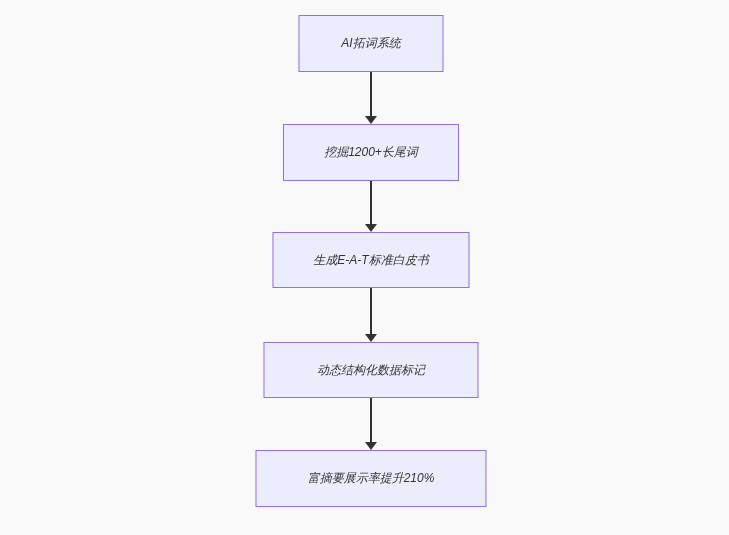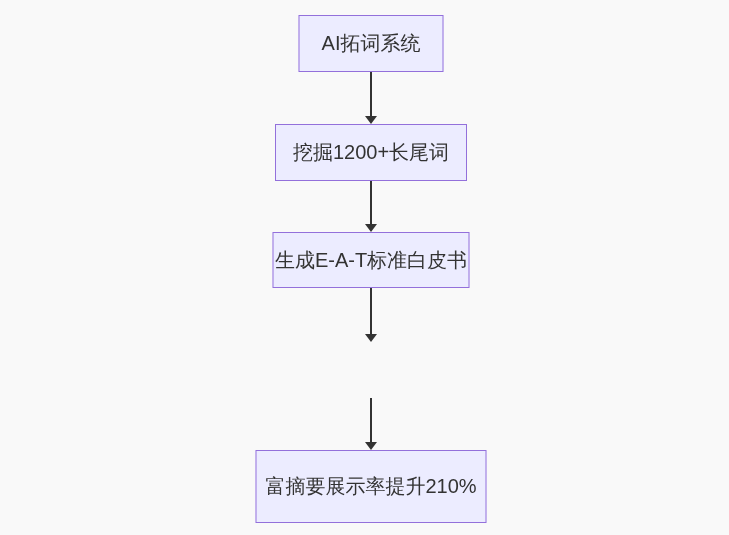--- a/index.html
+++ b/index.html
@@ -21,32 +21,33 @@
     width: 729px; height: 535px;
   }
   .node {
     position: absolute;
     left: 371px;
     transform: translateX(-50%);
     height: 56px;
     background: var(--node-fill);
     border: 1px solid var(--node-border);
     color: var(--text);
-    font-size: 20px;
+    font-size: 12px;
     display: flex;
     align-items: center;
     justify-content: center;
     white-space: nowrap;
     text-align: center;
+    font-style: italic;
   }
   .n1 { top: 15px;  width: 145px; height: 57px; }
-  .n2 { top: 124px; width: 192px; height: 57px; }
+  .n2 { top: 124px; width: 176px; height: 57px; }
   .n3 { top: 232px; width: 197px; }
   .n4 { top: 342px; width: 215px; }
-  .n5 { top: 450px; width: 231px; height: 73px; }
+  .n5 { top: 450px; width: 231px; height: 57px; }
 
   .edge {
     position: absolute;
     left: 370px;
     width: 2px;
     background: var(--arrow);
   }
   .edge::after {
     content: "";
     position: absolute;
@@ -79,20 +80,23 @@
   </div>
 
   <div class="edge e2"></div>
 
   <div class="node n3">
     <span>生成E-A-T标准白皮书</span>
   </div>
 
   <div class="edge e3"></div>
 
+  <div class="node n4">
+    <span>动态结构化数据标记</span>
+  </div>
 
   <div class="edge e4"></div>
 
   <div class="node n5">
     <span>富摘要展示率提升210%</span>
   </div>
 
 </div>
 
 </body></html>

